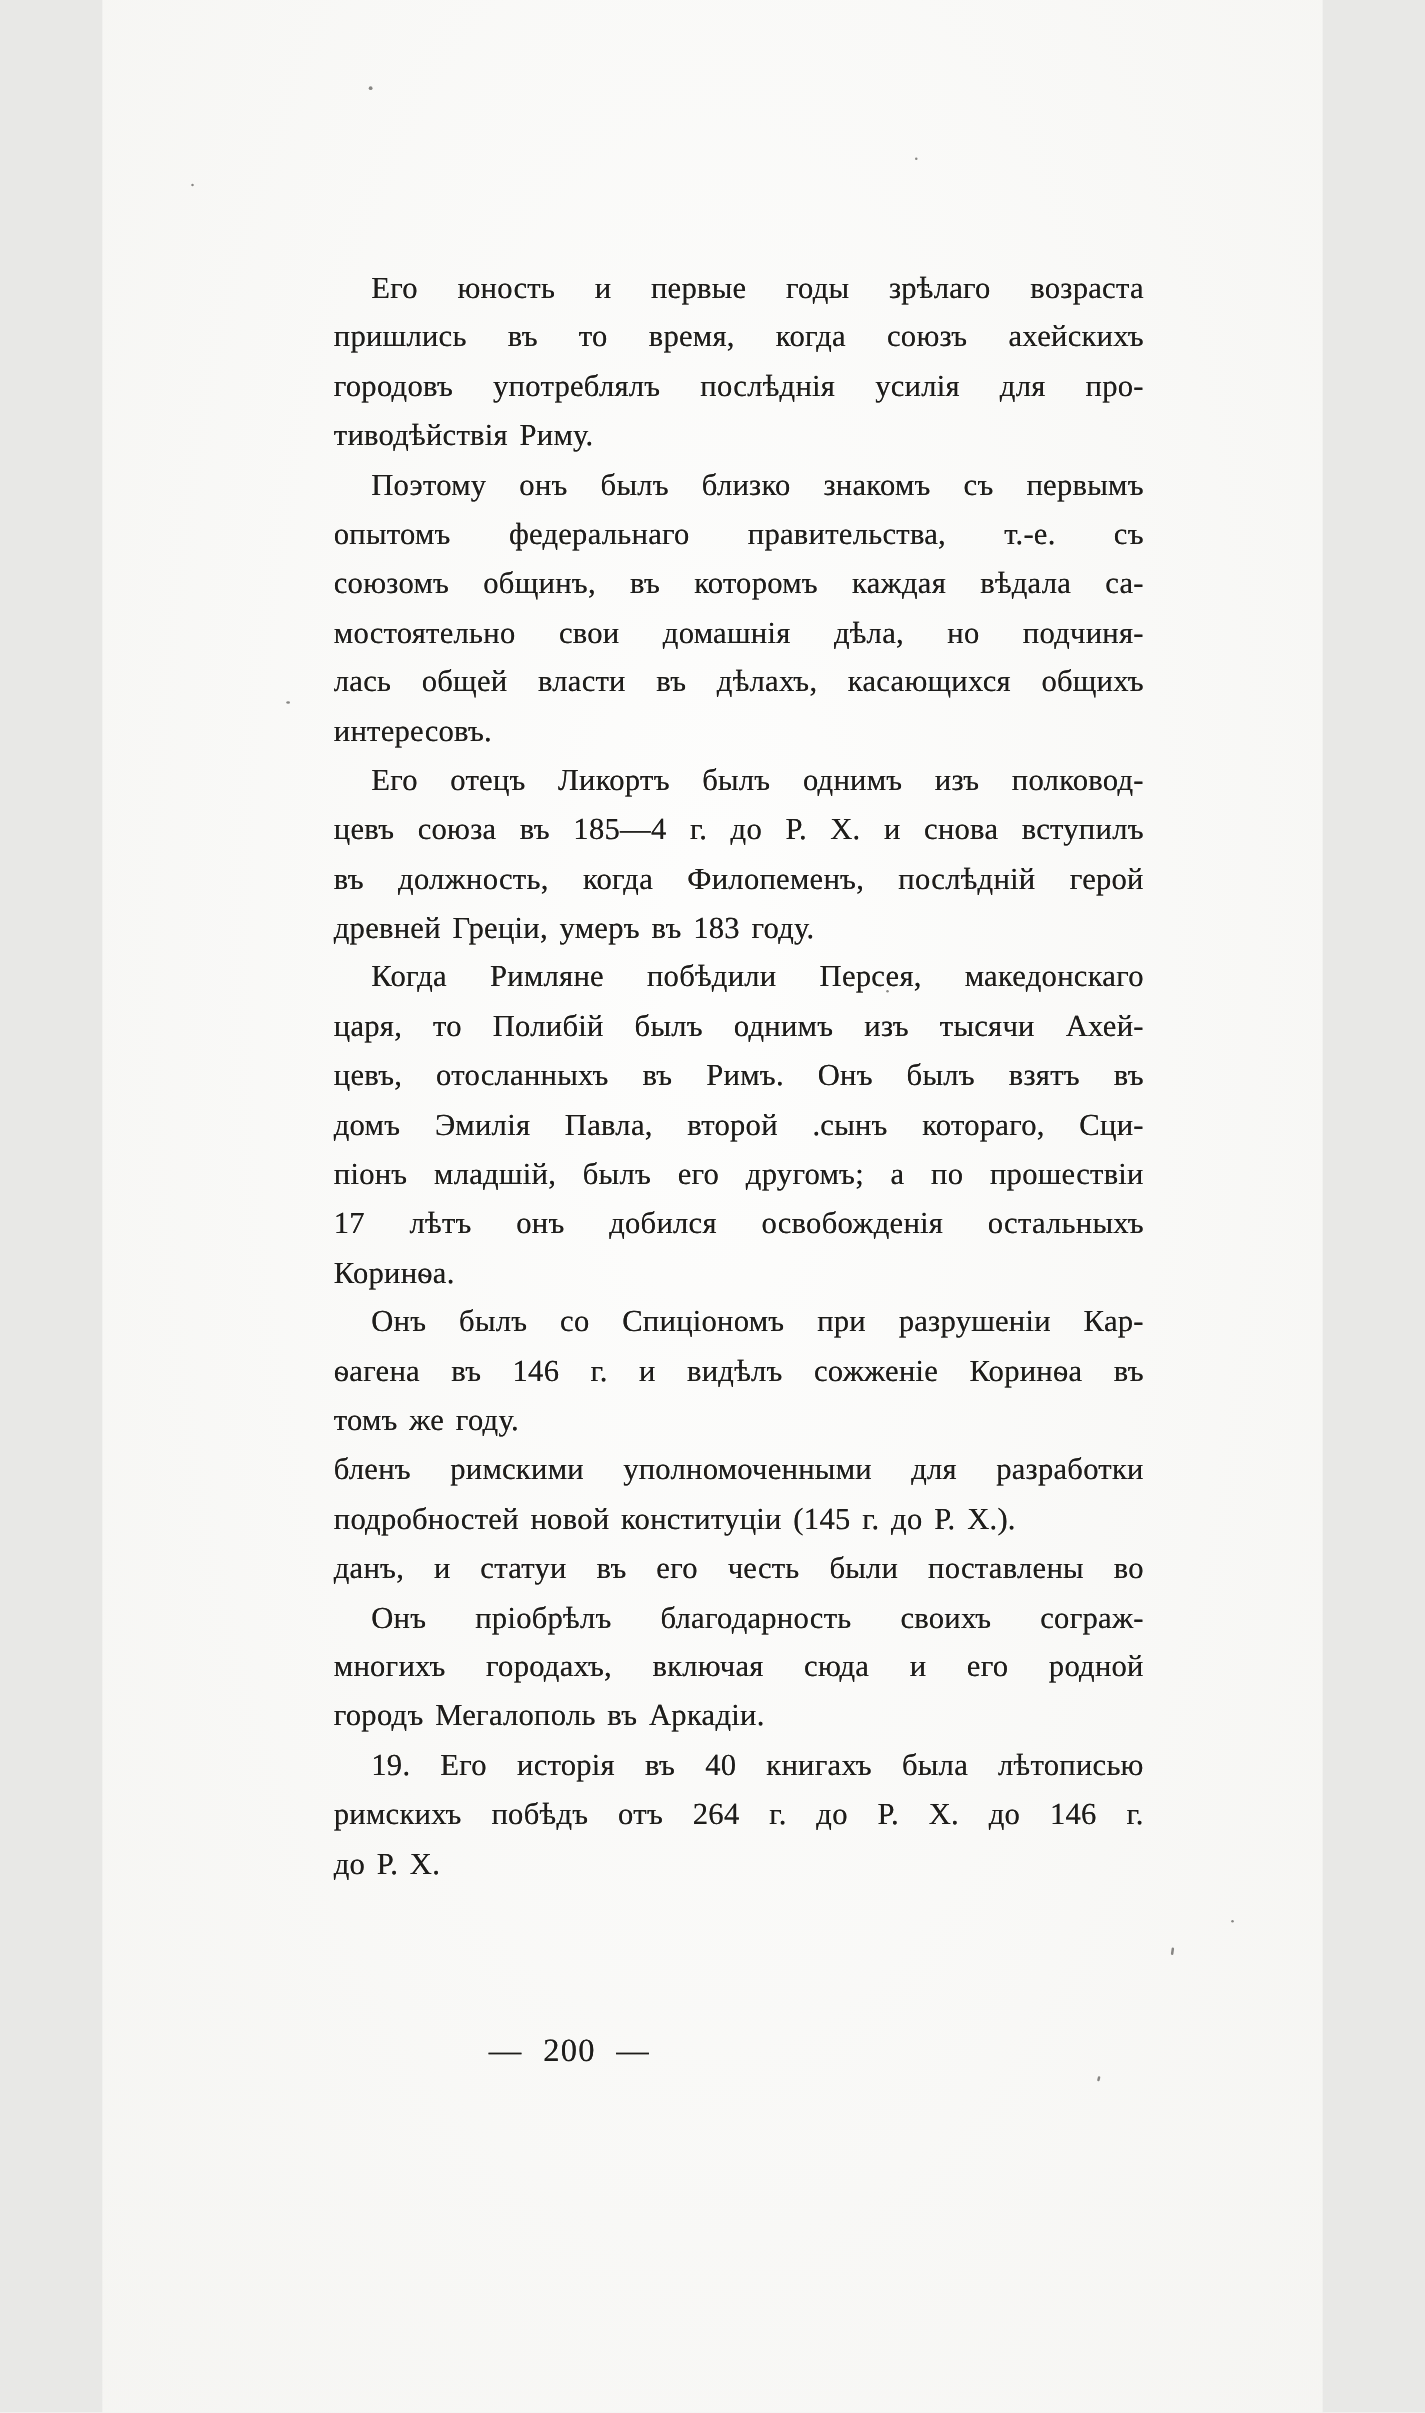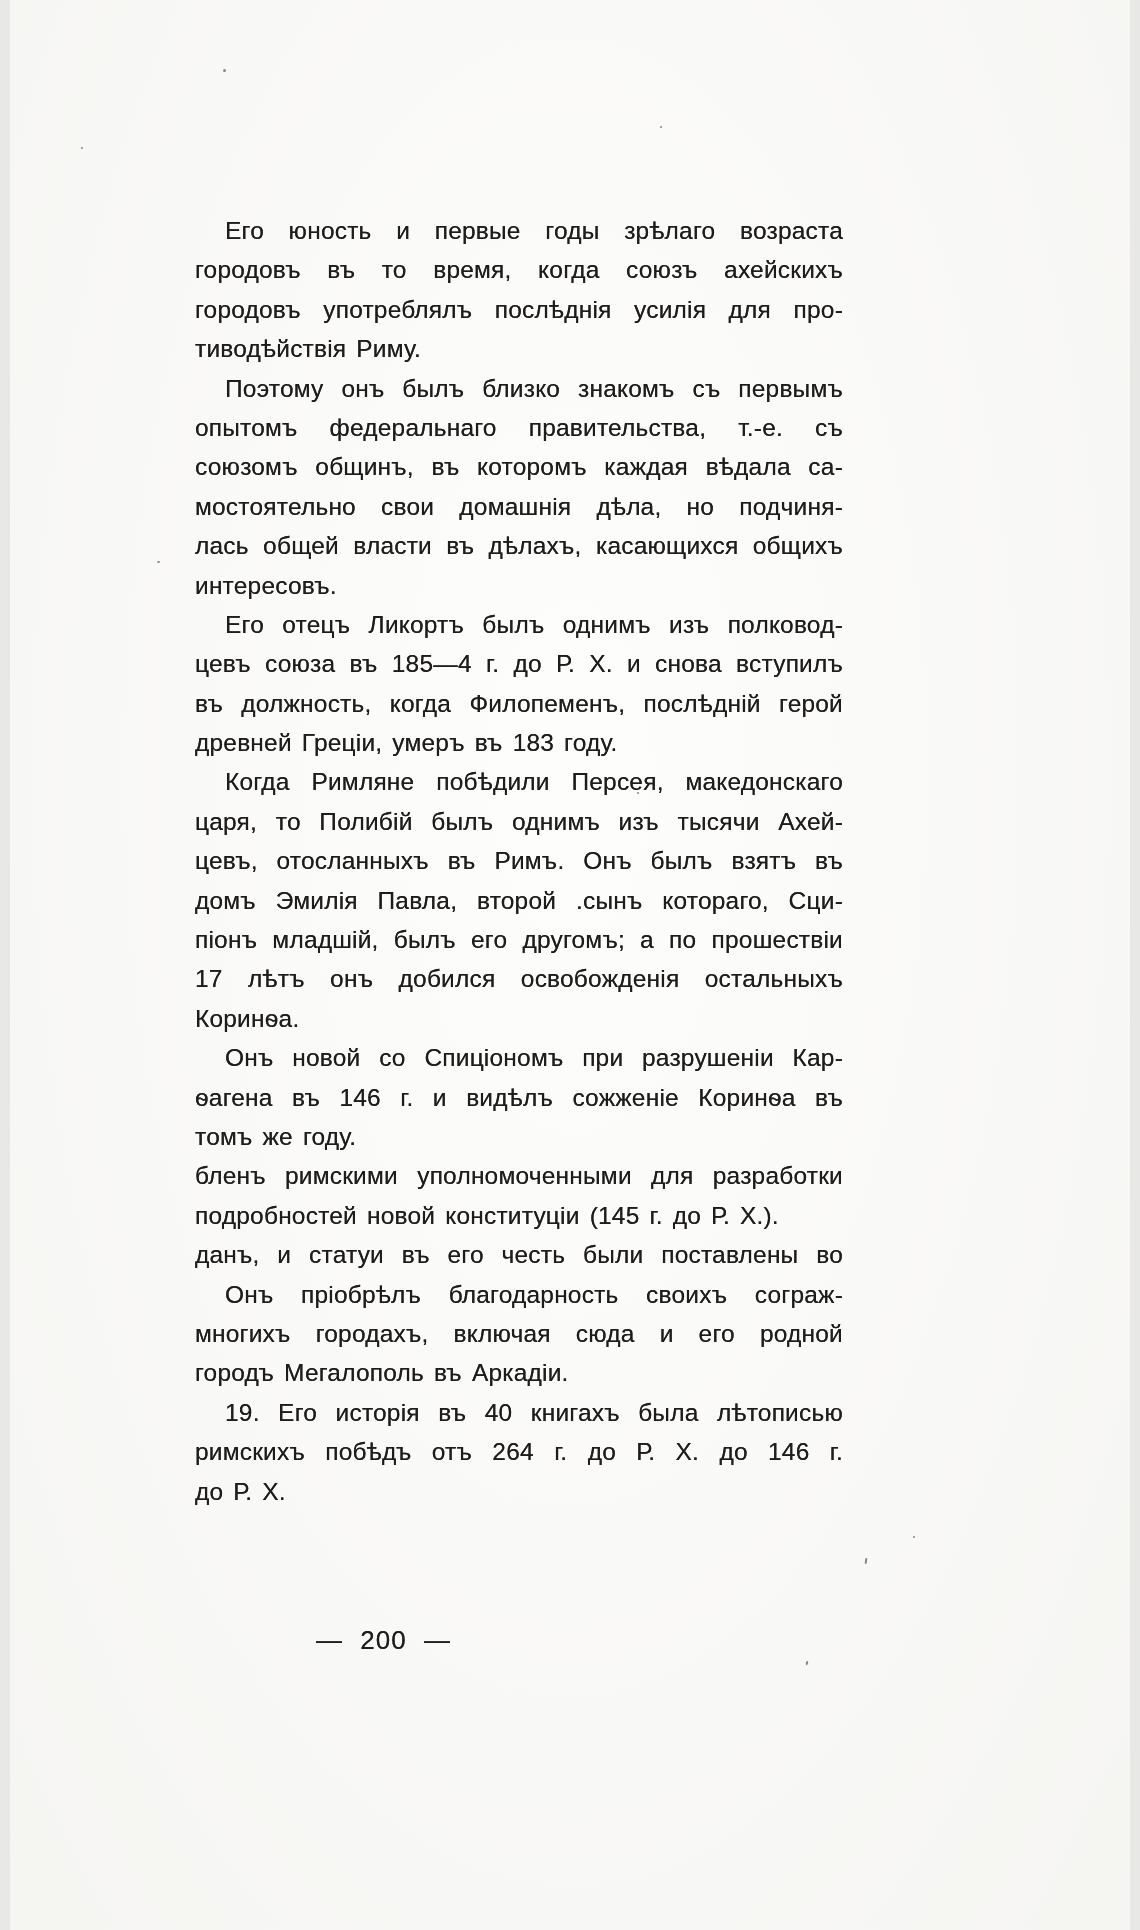--- a/index.html
+++ b/index.html
@@ -1,25 +1,25 @@
 <!DOCTYPE html>
 <html><head>
 <meta charset="utf-8">
 <style>
   html, body { margin: 0; padding: 0; }
   body { background: #e8e8e6; }
   .page {
     position: relative;
-    width: 1120px;
+    width: 976px;
     height: 1930px;
     margin: 0 auto;
     background: var(--paper, #fbfbf9);
     background-image: radial-gradient(ellipse at 50% 40%, rgba(255,255,255,0.6) 0%, rgba(234,233,229,0.35) 100%);
     overflow: hidden;
-    font-family: Liberation Sans, sans-serif;
+    font-family: Liberation Serif, serif;
     color: var(--ink, #1e1d1b);
   }
   .text-block {
     position: absolute;
     left: 185px;
     top: 211px;
     width: 648px;
     font-size: 24.5px;
     line-height: 39.4px;
     letter-spacing: 0.2px;
@@ -61,41 +61,41 @@
   .speck.s6 { left: 903px; top: 1536px; width: 2px; height: 2px; }
   .speck.s7 { left: 855px; top: 1558px; width: 2px; height: 6px; border-radius: 1px; transform: rotate(8deg); }
   .speck.s8 { left: 796px; top: 1661px; width: 2px; height: 4px; border-radius: 1px; transform: rotate(14deg); }
 </style>
 </head>
 <body>
 
 <div class="page" style="--paper: #fbfbf9; --ink: #1e1d1b;">
   <div class="text-block" id="text-block">
       <div class="line indent">Его юность и первые годы зрѣлаго возраста</div>
-      <div class="line">городовъ въ то время, когда союзъ ахейскихъ</div>
+      <div class="line">пришлись въ то время, когда союзъ ахейскихъ</div>
       <div class="line">городовъ употреблялъ послѣднія усилія для про-</div>
       <div class="line para-end">тиводѣйствія Риму.</div>
       <div class="line indent">Поэтому онъ былъ близко знакомъ съ первымъ</div>
       <div class="line">опытомъ федеральнаго правительства, т.-е. съ</div>
       <div class="line">союзомъ общинъ, въ которомъ каждая вѣдала са-</div>
       <div class="line">мостоятельно свои домашнія дѣла, но подчиня-</div>
       <div class="line">лась общей власти въ дѣлахъ, касающихся общихъ</div>
       <div class="line para-end">интересовъ.</div>
       <div class="line indent">Его отецъ Ликортъ былъ однимъ изъ полковод-</div>
       <div class="line">цевъ союза въ 185—4 г. до Р. Х. и снова вступилъ</div>
       <div class="line">въ должность, когда Филопеменъ, послѣдній герой</div>
       <div class="line para-end">древней Греціи, умеръ въ 183 году.</div>
       <div class="line indent">Когда Римляне побѣдили Персея, македонскаго</div>
       <div class="line">царя, то Полибій былъ однимъ изъ тысячи Ахей-</div>
       <div class="line">цевъ, отосланныхъ въ Римъ. Онъ былъ взятъ въ</div>
       <div class="line">домъ Эмилія Павла, второй .сынъ котораго, Сци-</div>
       <div class="line">піонъ младшій, былъ его другомъ; а по прошествіи</div>
       <div class="line">17 лѣтъ онъ добился освобожденія остальныхъ</div>
       <div class="line para-end">Коринѳа.</div>
-      <div class="line indent">Онъ новой со Спиціономъ при разрушеніи Кар-</div>
+      <div class="line indent">Онъ былъ со Спиціономъ при разрушеніи Кар-</div>
       <div class="line">ѳагена въ 146 г. и видѣлъ сожженіе Коринѳа въ</div>
       <div class="line para-end">томъ же году.</div>
       <div class="line">бленъ римскими уполномоченными для разработки</div>
       <div class="line para-end">подробностей новой конституціи (145 г. до Р. Х.).</div>
       <div class="line">данъ, и статуи въ его честь были поставлены во</div>
       <div class="line indent">Онъ пріобрѣлъ благодарность своихъ сограж-</div>
       <div class="line">многихъ городахъ, включая сюда и его родной</div>
       <div class="line para-end">городъ Мегалополь въ Аркадіи.</div>
       <div class="line indent">19. Его исторія въ 40 книгахъ была лѣтописью</div>
       <div class="line">римскихъ побѣдъ отъ 264 г. до Р. Х. до 146 г.</div>

